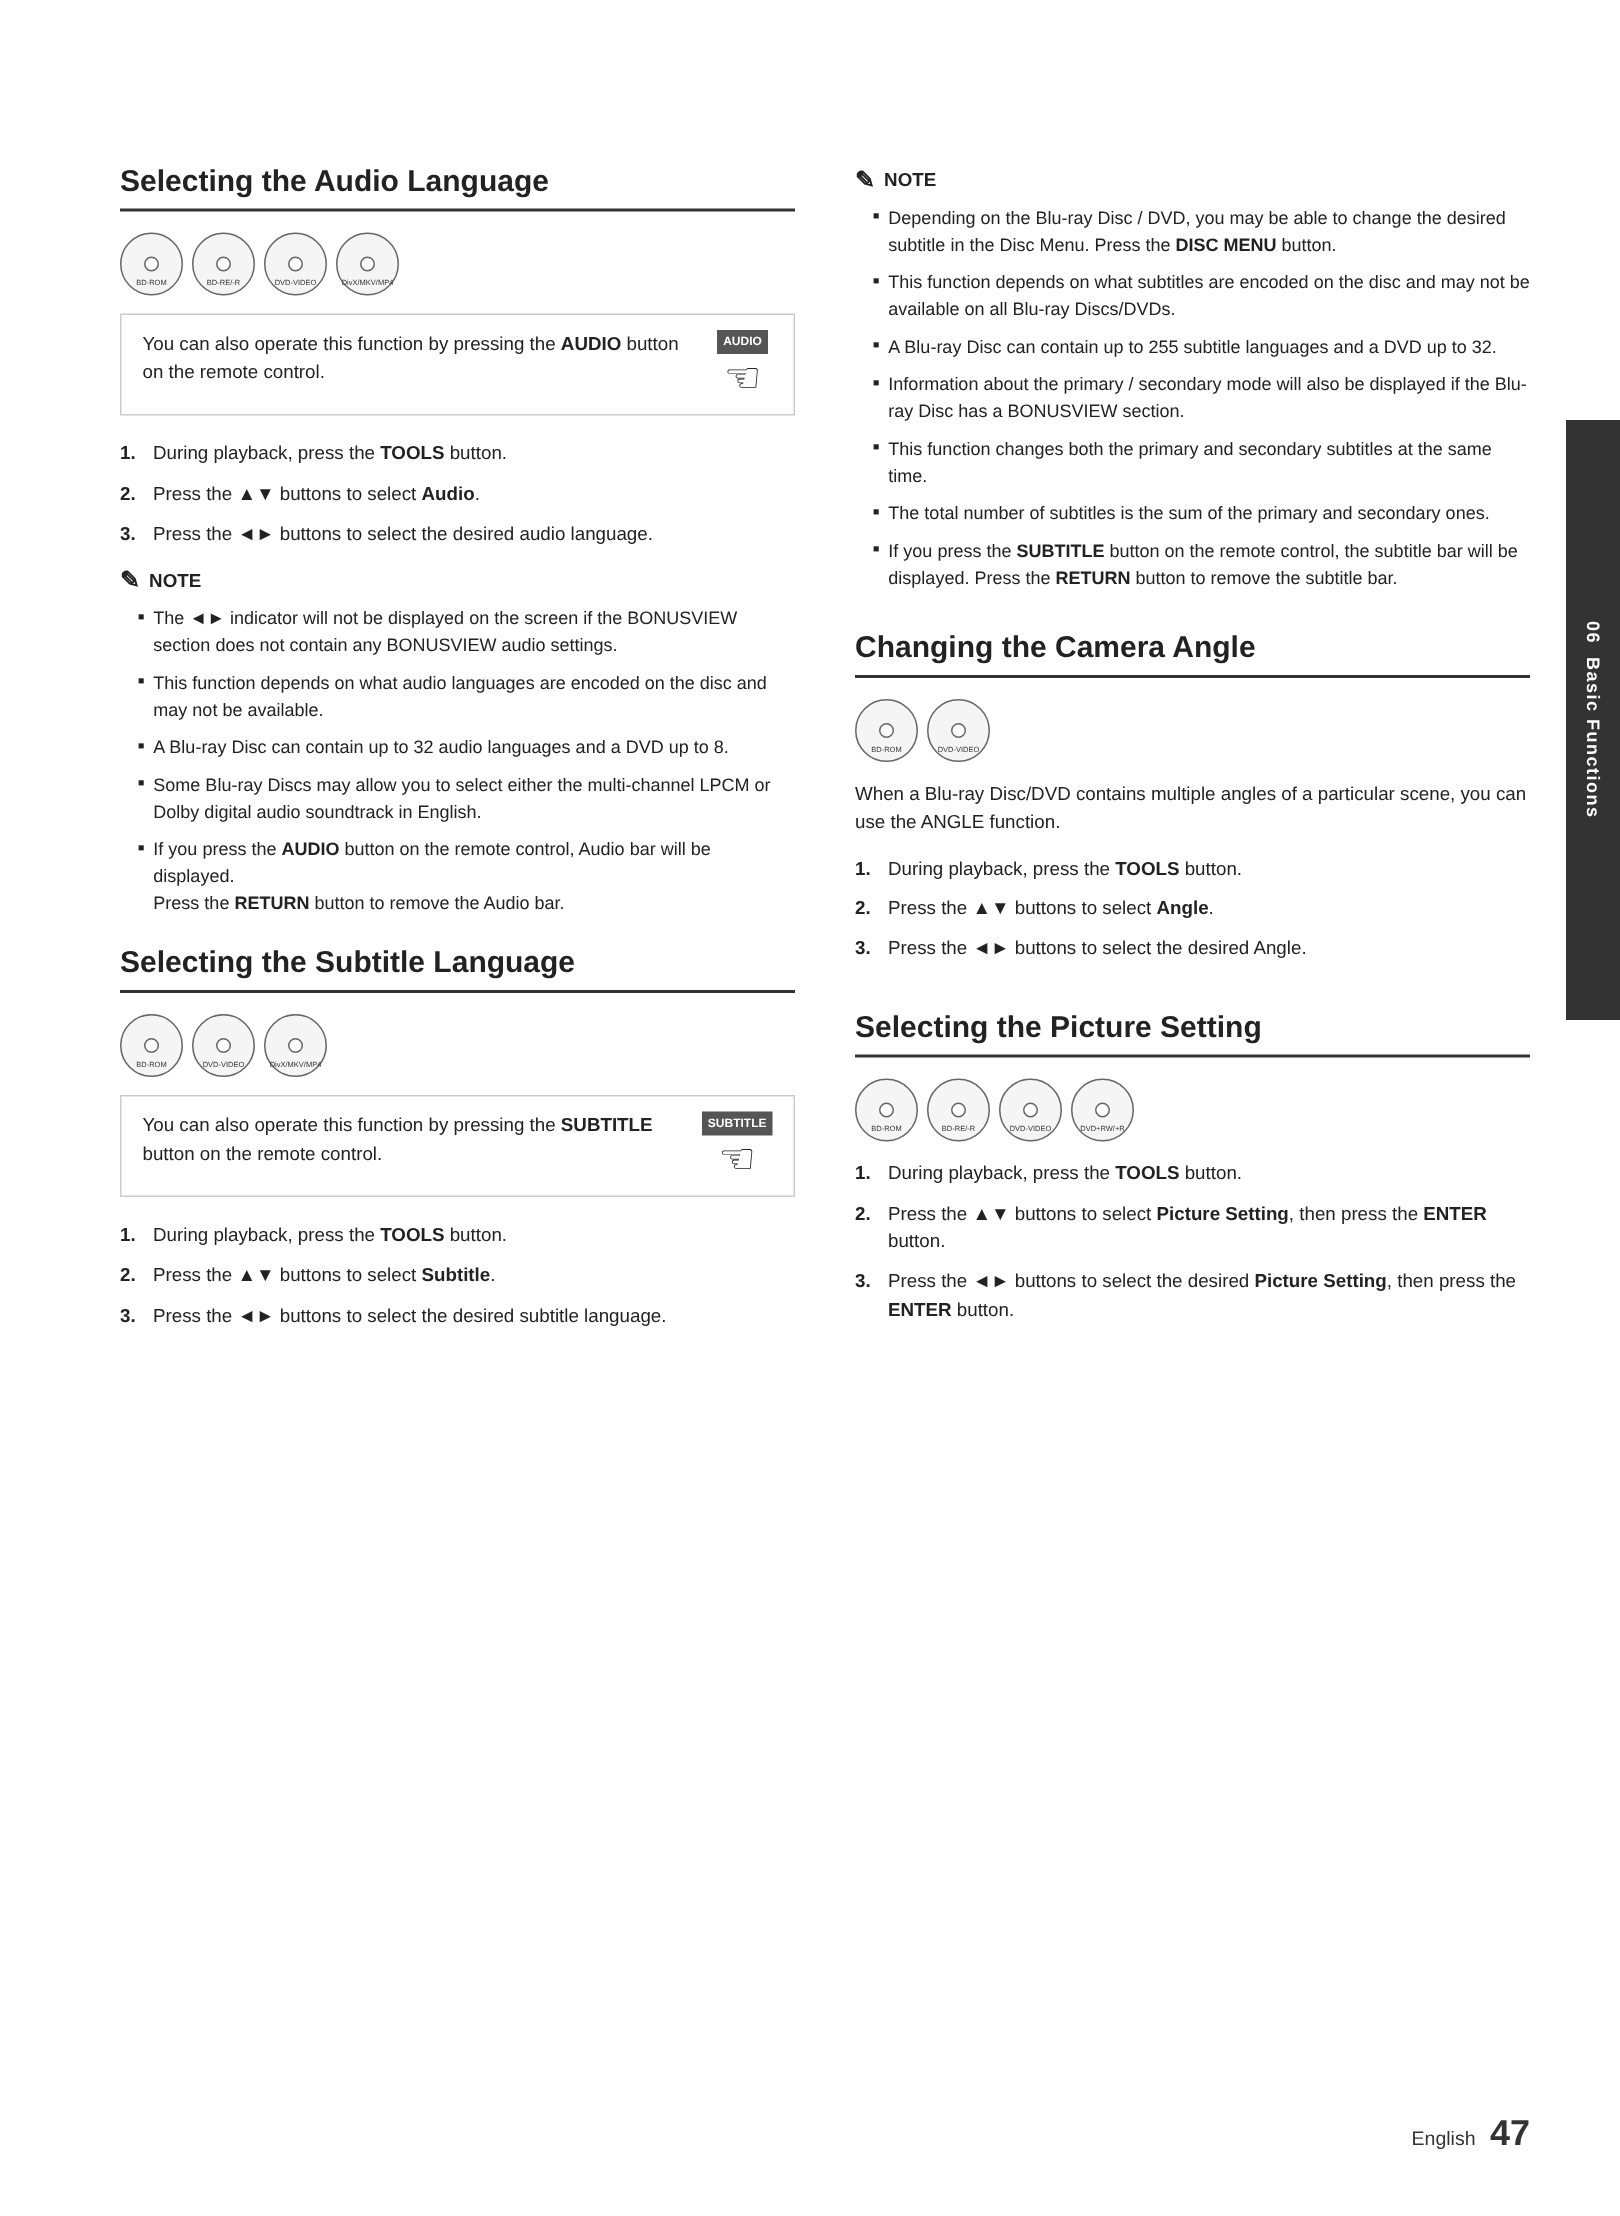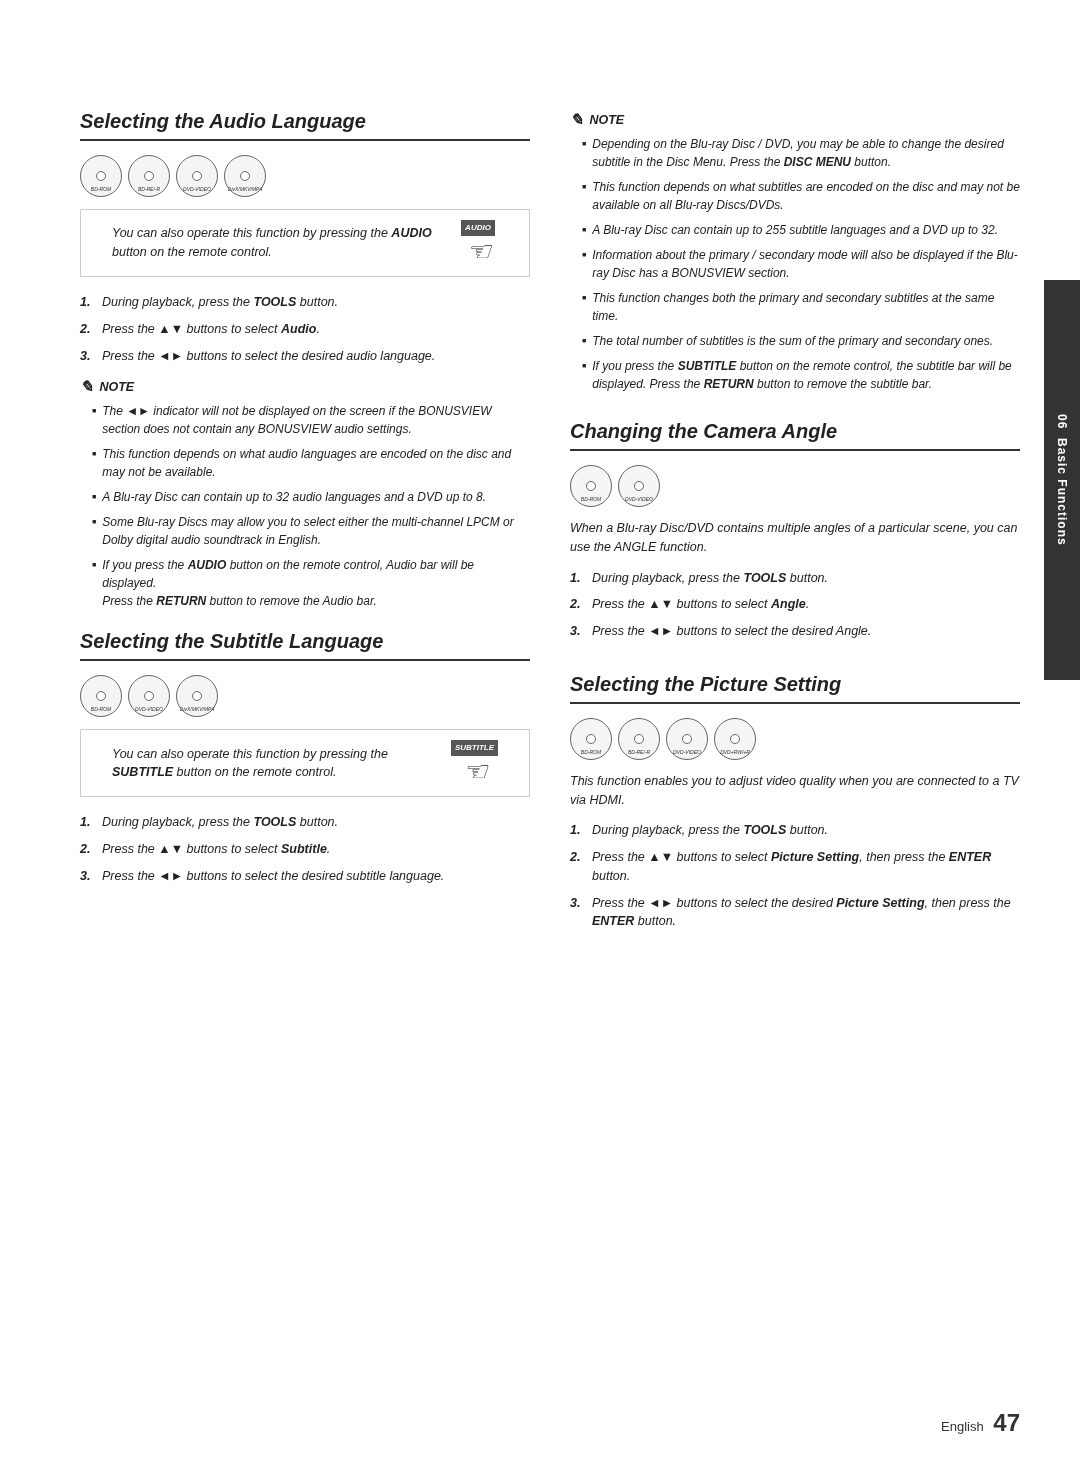--- a/index.html
+++ b/index.html
@@ -37,21 +37,20 @@
       font-weight: bold;
       padding: 20px 8px;
       letter-spacing: 1px;
     }
 
     .main-content {
       display: flex;
       flex: 1;
       padding: 50px 60px 50px 80px;
       gap: 40px;
-      font-style: italic;
     }
 
     .left-column {
       flex: 1;
       max-width: 460px;
     }
 
     .right-column {
       flex: 1;
       max-width: 460px;
@@ -104,24 +103,24 @@
       bottom: 4px;
       font-size: 5px;
       text-align: center;
       line-height: 1.2;
       z-index: 2;
       color: #333;
     }
 
     .info-box {
       border: 1px solid #ccc;
-      padding: 10px 31px;
+      padding: 10px 14px;
       margin-bottom: 16px;
       display: flex;
-      align-items: center;
+      align-items: flex-start;
       gap: 14px;
       font-size: 12.5px;
       line-height: 1.5;
     }
 
     .info-box-text {
       flex: 1;
     }
 
     .button-label {
@@ -427,21 +426,20 @@
             <span class="disc-icon-inner">BD-RE/-R</span>
           </div>
           <div class="disc-icon">
             <span class="disc-icon-inner">DVD-VIDEO</span>
           </div>
           <div class="disc-icon">
             <span class="disc-icon-inner">DVD+RW/+R</span>
           </div>
         </div>
 
-        <p style="font-size:12.5px; line-height:1.5; margin-bottom:12px;">This function enables you to adjust video quality when you are connected to a TV via HDMI.</p>
 
         <ol class="numbered-list">
           <li>
             <span class="num">1.</span>
             <span>During playback, press the <strong>TOOLS</strong> button.</span>
           </li>
           <li>
             <span class="num">2.</span>
             <span>Press the ▲▼ buttons to select <strong>Picture Setting</strong>, then press the <strong>ENTER</strong> button.</span>
           </li>

